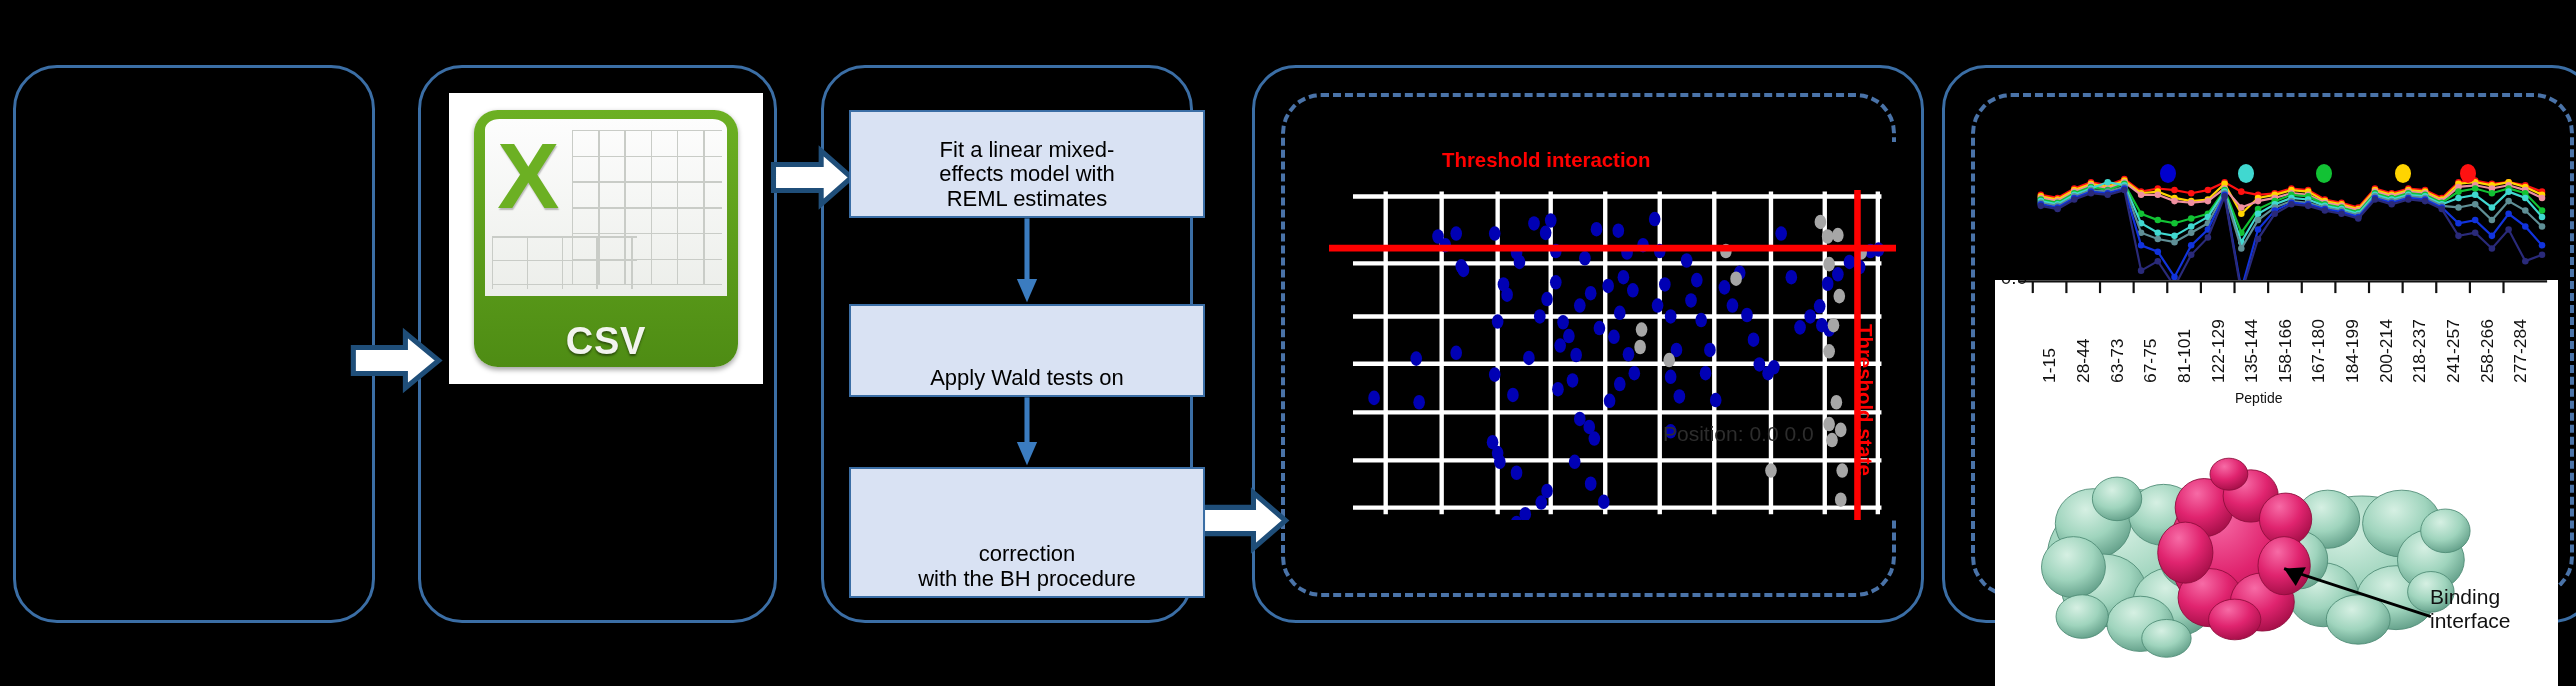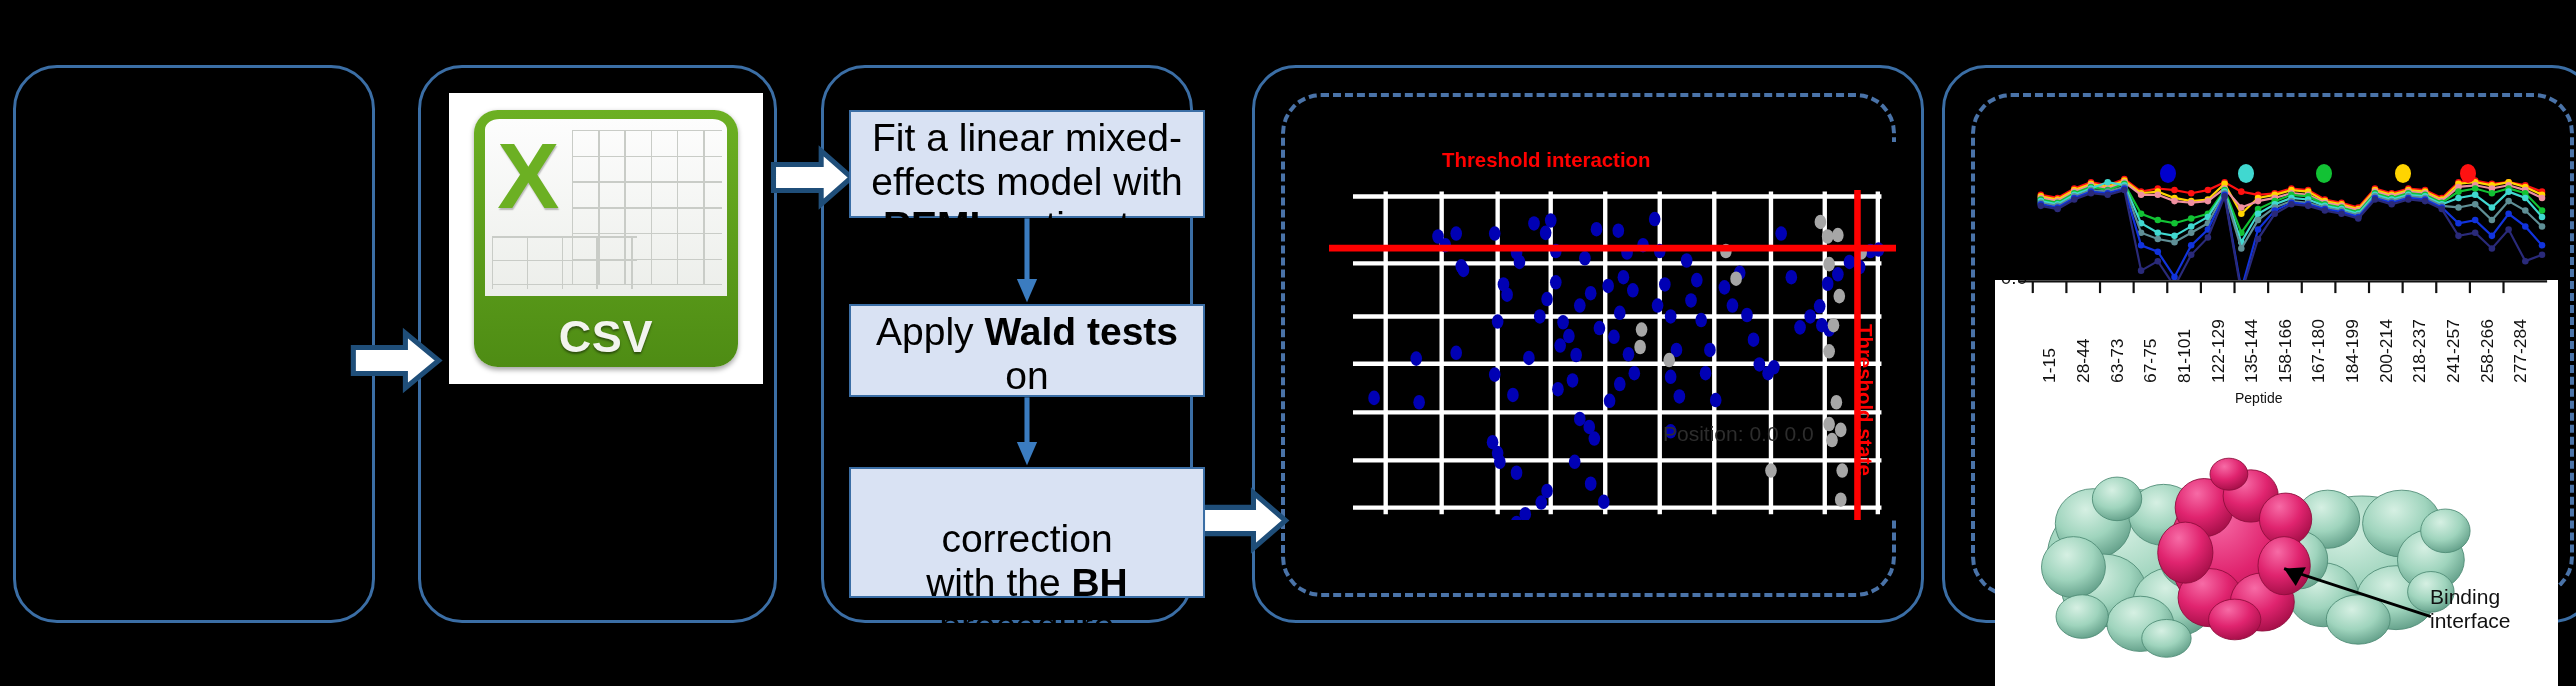--- a/index.html
+++ b/index.html
@@ -4,23 +4,23 @@
 <style>
   html,body{margin:0;padding:0;background:#000;}
   body{width:2576px;height:687px;position:relative;overflow:hidden;
        font-family:"Liberation Sans",sans-serif;}
 
   .panel{position:absolute;border:3.6px solid #3b6ea5;border-radius:44px;box-sizing:border-box;}
   .panel-dashed-inner{position:absolute;border:4.4px dashed #4a73a8;border-radius:40px;box-sizing:border-box;}
 
   
   .pbox{position:absolute;background:#d9e2f3;border:2.2px solid #3b6ea5;box-sizing:border-box;
-        display:flex;align-items:flex-start;justify-content:center;text-align:center;
-        color:#000;font-size:39px;line-height:1.12;padding:4.4px 7.3px;}
-  .pbox b{font-weight:bold;}
+        display:flex;align-items:flex-end;justify-content:center;text-align:center;
+        color:#000;font-size:22px;line-height:1.12;padding:4.4px 7.3px;}
+  .pbox b{font-weight:normal;}
 
   
   .barrow{position:absolute;}
   .barrow svg{display:block;}
 
   
   .conn{position:absolute;}
 
   
   .csv-card{position:absolute;background:#fff;display:flex;align-items:center;justify-content:center;}
@@ -33,21 +33,21 @@
             background-image:
               repeating-linear-gradient(to right, #c9ccc7 0 1.5px, transparent 1.5px 17.5%),
               repeating-linear-gradient(to bottom, #c9ccc7 0 1.5px, transparent 1.5px 16.6%);}
   .csv-grid2{position:absolute;left:3%;bottom:4%;width:60%;height:30%;
             background-image:
               repeating-linear-gradient(to right, #c9ccc7 0 1.5px, transparent 1.5px 24%),
               repeating-linear-gradient(to bottom, #c9ccc7 0 1.5px, transparent 1.5px 45%);}
   .csv-x{position:absolute;left:5%;top:2%;font-size:93px;font-weight:bold;color:#6cb023;
          font-family:"Liberation Sans",sans-serif;text-shadow:0.7px 1.5px 1.5px rgba(0,0,0,.25);}
   .csv-label{position:absolute;left:0;bottom:1.5%;width:100%;text-align:center;
-             color:#f2f4ee;font-size:45px;font-weight:bold;letter-spacing:0.7px;
+             color:#f2f4ee;font-size:38px;font-weight:bold;letter-spacing:0.7px;
              text-shadow:0 1.5px 2.2px rgba(0,0,0,.45);}
 
   
   .scatter-wrap{position:absolute;background:#000;}
   .scatter-title{position:absolute;color:#ff0000;font-size:20.4px;font-weight:bold;white-space:nowrap;}
   .scatter-vtitle{position:absolute;color:#ff0000;font-size:20.4px;font-weight:bold;white-space:nowrap;
                   transform:rotate(90deg);transform-origin:left top;}
   .scatter-faint{position:absolute;color:#2d2d2d;font-size:21px;white-space:nowrap;}
 
   
@@ -110,21 +110,20 @@
   <div>
     <span>Fit a linear mixed-</span><br>
     <span>effects model with</span><br>
     <b>REML</b><span> estimates</span>
   </div>
 </div>
 
 <div class="pbox" style="left:849px;top:304px;width:356px;height:93px;">
   <div>
     <span>Apply </span><b>Wald tests</b><span> on</span><br>
-    <span>the model parameters</span>
   </div>
 </div>
 
 <div class="pbox" style="left:849px;top:467px;width:356px;height:131px;">
   <div>
     <br>
     <span>correction</span><br>
     <span>with the </span><b>BH</b><span> procedure</span>
   </div>
 </div>

